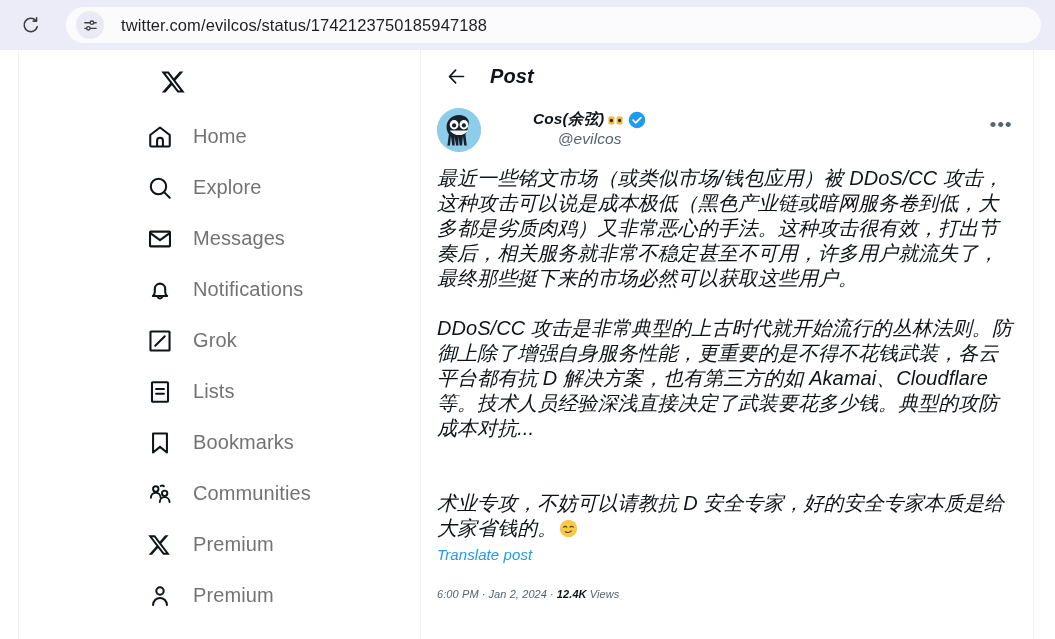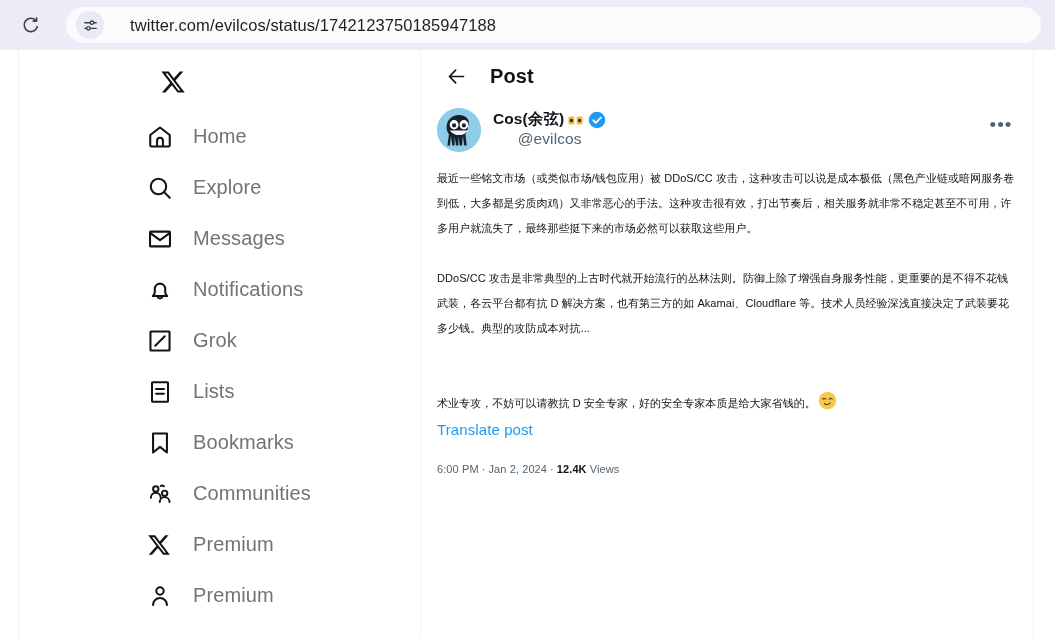--- a/index.html
+++ b/index.html
@@ -51,21 +51,21 @@
     width: 28px; height: 28px;
     border-radius: 50%;
     background: #e9eaf4;
     display: flex; align-items: center; justify-content: center;
     flex: 0 0 auto;
     cursor: pointer;
   }
   .omnibox-url {
     font-size: 16.5px;
     color: #1f1f1f;
-    margin-left: 26px;
+    margin-left: 17px;
     letter-spacing: 0.1px;
     white-space: nowrap;
     overflow: hidden;
     text-align: center;
   }
 
   
   .viewport {
     position: absolute;
     left: 0; top: 50px;
@@ -126,20 +126,21 @@
     white-space: nowrap;
   }
 
   
   .main-col {
     position: absolute;
     left: 420px; top: 0;
     width: 613px;
     height: 589px;
     border-left: 1px solid #eff3f4;
+    font-style: italic;
   }
   .post-header {
     display: flex;
     align-items: center;
     height: 53px;
     padding-left: 18px;
   }
   .back-arrow {
     width: 34px; height: 34px;
     display: flex; align-items: center; justify-content: center;
@@ -156,20 +157,21 @@
 
   .post-body {
     padding: 0 16px 0 16px;
   }
 
   .author-row {
     display: flex;
     align-items: flex-start;
     padding-top: 5px;
     position: relative;
+    gap: 40px;
   }
   .avatar {
     width: 44px; height: 44px;
     border-radius: 50%;
     flex: 0 0 44px;
     overflow: hidden;
     cursor: pointer;
     background: #8ecdea;
   }
   .author-names {
@@ -228,21 +230,21 @@
   }
   .more-menu .dots {
     font-size: 19px;
     line-height: 10px;
     letter-spacing: 1px;
     color: #536471;
   }
 
   .post-text {
     margin-top: 14px;
-    font-size: 11px;
+    font-size: 20px;
     line-height: 25px;
     color: #0f1419;
     letter-spacing: 0.05px;
     word-break: break-word;
   }
   .post-text p {
     margin: 0;
     min-height: 25px;
   }
   .post-text p.blank { height: 25px; }

